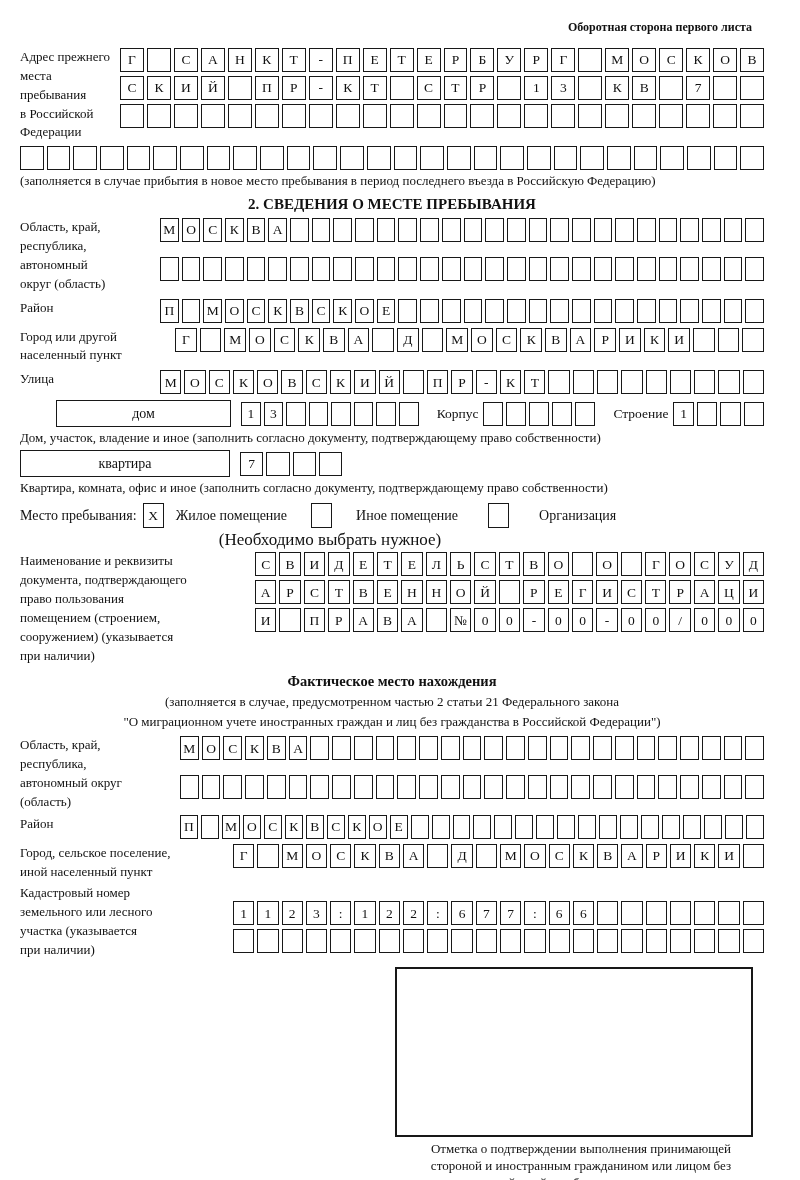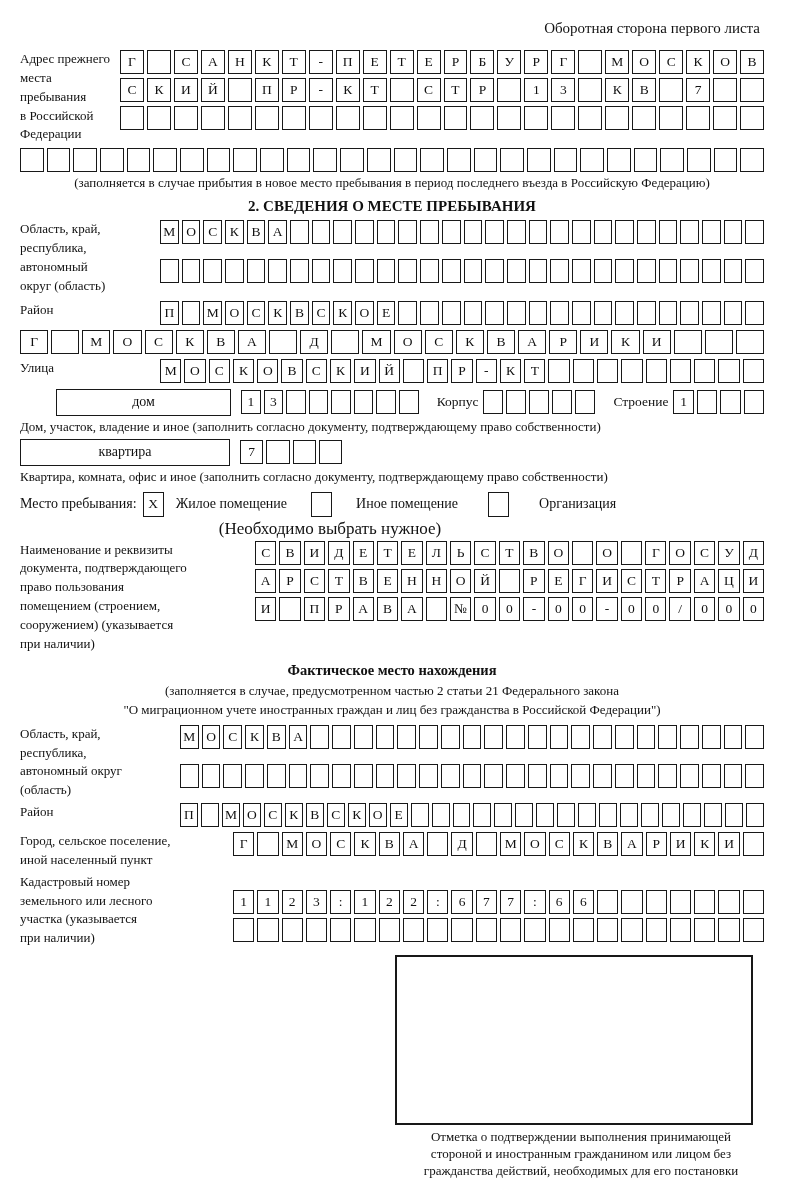--- a/index.html
+++ b/index.html
@@ -2,37 +2,37 @@
 <html><head>
 <meta charset="utf-8">
 <style>
   html,body{margin:0;padding:0;background:#fff;}
   .page{
     width:800px;height:1180px;box-sizing:border-box;
     padding:20px 36px 0 20px;overflow:hidden;
     background:#fff;color:#111;
     font-family:"Liberation Serif","DejaVu Serif",serif;
   }
-  .hdr{ text-align:right;font-size:15px;margin-right:4px; }
+  .hdr{ text-align:right;font-size:12px;margin-right:12px;font-weight:bold; }
   
   .grid{ display:grid;gap:3px; }
   .cb{
     height:24px;border:1.6px solid #181818;box-sizing:border-box;
     display:flex;align-items:center;justify-content:center;
     font-size:13.5px;line-height:1;background:#fff;
   }
   
   .frow{ display:flex;align-items:flex-start;margin-top:5px; }
   .lbl{ font-size:13px;line-height:1.45;white-space:pre-line;flex:none; }
   .w100{width:100px;} .w140{width:140px;} .w155{width:155px;}
   .w160{width:160px;} .w212{width:213px;} .w235{width:235px;}
   .rows{ flex:1;display:flex;flex-direction:column; }
   .rgap{ margin-top:15px; } .rgap-s{ margin-top:4px; }
   .note{ font-size:13px;margin-top:3px; }
-  .center{ text-align:center; }
+  .center{ text-align:left; }
   .sect-title{ text-align:center;font-weight:bold;font-size:15px;margin:7px 0 5px; }
   .fact-title{ text-align:center;font-weight:bold;font-size:14.5px;margin-top:8px; }
   .fact-note{ text-align:center;font-size:13px;line-height:1.5;margin-top:2px; }
   
   .inline-line{ display:flex;align-items:center;margin-top:6px; }
   .fieldbox{
     border:1.6px solid #181818;height:27px;box-sizing:border-box;
     display:flex;align-items:center;justify-content:center;font-size:14px;flex:none;
   }
   .dom-box{width:175px;margin-left:36px;} .kv-box{width:210px;}
@@ -283,20 +283,22 @@
           <div class="cb"></div>
           <div class="cb"></div>
           <div class="cb"></div>
           <div class="cb"></div>
           <div class="cb"></div>
         </div>
       </div>
   </div>
 
   <div class="frow">
+    <div class="lbl w155">Город или другой
+населенный пункт</div>
     <div class="rows">
         <div class="grid" style="grid-template-columns: repeat(24, 1fr);">
           <div class="cb">Г</div>
           <div class="cb"></div>
           <div class="cb">М</div>
           <div class="cb">О</div>
           <div class="cb">С</div>
           <div class="cb">К</div>
           <div class="cb">В</div>
           <div class="cb">А</div>

